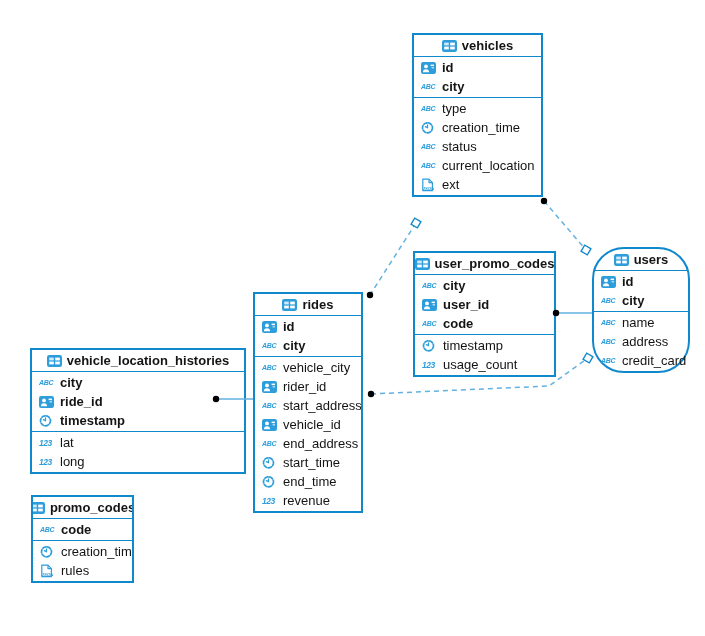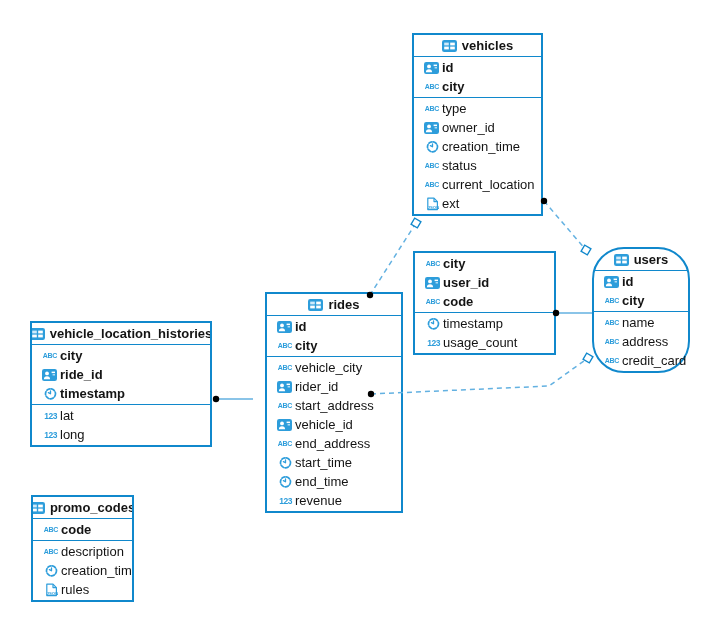--- a/index.html
+++ b/index.html
@@ -12,21 +12,21 @@
   body{font-family:"Liberation Sans",sans-serif;}
   #canvas{position:relative;width:705px;height:636px;background:#fff;overflow:hidden;}
   .tbl{position:absolute;background:#fff;border:2px solid var(--border);box-sizing:border-box;}
   .hdr{height:21px;display:flex;align-items:center;justify-content:center;gap:5px;
        border-bottom:1.5px solid var(--border);font-weight:600;font-size:13px;color:var(--text);
        white-space:nowrap;overflow:hidden;}
   .sec{padding:1px 0;}
   .sec.keys{border-bottom:1.5px solid var(--border);}
   .row{height:19px;display:flex;align-items:center;padding:0 7px;font-size:13px;
        color:var(--text);white-space:nowrap;overflow:hidden;}
-  .row .ic{width:18px;display:flex;justify-content:flex-end;align-items:center;margin-right:3px;flex:none;}
+  .row .ic{width:18px;display:flex;justify-content:flex-start;align-items:center;margin-right:3px;flex:none;font-style:italic;}
   .hdr .ic{display:flex;align-items:center;}
   .row.key .lbl{font-weight:700;}
   .txt-ic{font-size:7px;font-weight:800;color:var(--icon);letter-spacing:-0.3px;}
   .num-ic{font-size:8.5px;font-weight:700;color:var(--icon);letter-spacing:-0.5px;}
   #edges{position:absolute;left:0;top:0;width:705px;height:636px;pointer-events:none;}
   #edges [data-interactable="true"]{pointer-events:stroke;}
 </style>
 </head>
 <body>
 
@@ -66,32 +66,20 @@
       </div>
       <div class="sec cols" data-interactable="false">
         <div class="row" data-interactable="true">
           <span class="ic" data-interactable="false">
             <span class="txt-ic">ABC</span>
           </span>
           <span class="lbl" data-interactable="false">type</span>
         </div>
         <div class="row" data-interactable="true">
           <span class="ic" data-interactable="false">
-            <svg width="15" height="12" viewBox="0 0 15 12">
-              <rect width="15" height="12" rx="2.2" fill="#2d9ddb"></rect>
-              <circle cx="5" cy="4.4" r="1.9" fill="#fff"></circle>
-              <path d="M1.9 10.2 Q1.9 7.2 5 7.2 Q8.1 7.2 8.1 10.2 Z" fill="#fff"></path>
-              <rect x="9.6" y="2.6" width="3.4" height="1.5" fill="#fff"></rect>
-              <rect x="10.6" y="5.2" width="2.4" height="1.2" fill="#cfeafa"></rect>
-            </svg>
-          </span>
-          <span class="lbl" data-interactable="false">owner_id</span>
-        </div>
-        <div class="row" data-interactable="true">
-          <span class="ic" data-interactable="false">
             <svg width="13" height="13" viewBox="0 0 13 13">
               <circle cx="6.5" cy="6.8" r="5" fill="none" stroke="#2d9ddb" stroke-width="1.7" stroke-dasharray="3.2 1.6" stroke-linecap="round"></circle>
               <path d="M6.5 6.8 L6.5 3.9 M6.5 6.8 L4.4 5.6" stroke="#2d9ddb" stroke-width="1.3" stroke-linecap="round" fill="none"></path>
             </svg>
           </span>
           <span class="lbl" data-interactable="false">creation_time</span>
         </div>
         <div class="row" data-interactable="true">
           <span class="ic" data-interactable="false">
             <span class="txt-ic">ABC</span>
@@ -110,20 +98,32 @@
               <path d="M1.8 1.2 h6.2 l3.4 3.4 v8 h-9.6 z" fill="#fff" stroke="#2d9ddb" stroke-width="1.2" stroke-linejoin="round"></path>
               <path d="M8 1.2 v3.4 h3.4" fill="none" stroke="#2d9ddb" stroke-width="1.2" stroke-linejoin="round"></path>
               <text x="1.6" y="12.2" font-size="4.3" font-weight="700" fill="#2d9ddb" font-family="Liberation Sans,sans-serif">JSON</text>
             </svg>
           </span>
           <span class="lbl" data-interactable="false">ext</span>
         </div>
       </div>
     </div>
     <div class="tbl" data-interactable="true" style="left: 413px; top: 251px; width: 143px;">
+      <div class="hdr" data-interactable="true">
+        <span class="ic" data-interactable="false">
+          <svg width="15" height="12" viewBox="0 0 15 12">
+            <rect width="15" height="12" rx="2.2" fill="#2d9ddb"></rect>
+            <rect x="2.2" y="2.6" width="4.6" height="2.8" fill="#cfeafa"></rect>
+            <rect x="8.2" y="2.6" width="4.6" height="2.8" fill="#ffffff"></rect>
+            <rect x="2.2" y="6.6" width="4.6" height="2.8" fill="#ffffff"></rect>
+            <rect x="8.2" y="6.6" width="4.6" height="2.8" fill="#ffffff"></rect>
+          </svg>
+        </span>
+        <span data-interactable="false">user_promo_codes</span>
+      </div>
       <div class="sec keys" data-interactable="false">
         <div class="row key" data-interactable="true">
           <span class="ic" data-interactable="false">
             <span class="txt-ic">ABC</span>
           </span>
           <span class="lbl" data-interactable="false">city</span>
         </div>
         <div class="row key" data-interactable="true">
           <span class="ic" data-interactable="false">
             <svg width="15" height="12" viewBox="0 0 15 12">
@@ -208,21 +208,21 @@
           <span class="lbl" data-interactable="false">address</span>
         </div>
         <div class="row" data-interactable="true">
           <span class="ic" data-interactable="false">
             <span class="txt-ic">ABC</span>
           </span>
           <span class="lbl" data-interactable="false">credit_card</span>
         </div>
       </div>
     </div>
-    <div class="tbl" data-interactable="true" style="left: 265px; top: 292px; width: 138px;">
+    <div class="tbl" data-interactable="true" style="left: 253px; top: 292px; width: 110px;">
       <div class="hdr" data-interactable="true">
         <span class="ic" data-interactable="false">
           <svg width="15" height="12" viewBox="0 0 15 12">
             <rect width="15" height="12" rx="2.2" fill="#2d9ddb"></rect>
             <rect x="2.2" y="2.6" width="4.6" height="2.8" fill="#cfeafa"></rect>
             <rect x="8.2" y="2.6" width="4.6" height="2.8" fill="#ffffff"></rect>
             <rect x="2.2" y="6.6" width="4.6" height="2.8" fill="#ffffff"></rect>
             <rect x="8.2" y="6.6" width="4.6" height="2.8" fill="#ffffff"></rect>
           </svg>
         </span>
@@ -310,21 +310,21 @@
           <span class="lbl" data-interactable="false">end_time</span>
         </div>
         <div class="row" data-interactable="true">
           <span class="ic" data-interactable="false">
             <span class="num-ic">123</span>
           </span>
           <span class="lbl" data-interactable="false">revenue</span>
         </div>
       </div>
     </div>
-    <div class="tbl" data-interactable="true" style="left: 30px; top: 321px; width: 182px;">
+    <div class="tbl" data-interactable="true" style="left: 30px; top: 348px; width: 216px;">
       <div class="hdr" data-interactable="true">
         <span class="ic" data-interactable="false">
           <svg width="15" height="12" viewBox="0 0 15 12">
             <rect width="15" height="12" rx="2.2" fill="#2d9ddb"></rect>
             <rect x="2.2" y="2.6" width="4.6" height="2.8" fill="#cfeafa"></rect>
             <rect x="8.2" y="2.6" width="4.6" height="2.8" fill="#ffffff"></rect>
             <rect x="2.2" y="6.6" width="4.6" height="2.8" fill="#ffffff"></rect>
             <rect x="8.2" y="6.6" width="4.6" height="2.8" fill="#ffffff"></rect>
           </svg>
         </span>
@@ -389,26 +389,20 @@
       </div>
       <div class="sec keys" data-interactable="false">
         <div class="row key" data-interactable="true">
           <span class="ic" data-interactable="false">
             <span class="txt-ic">ABC</span>
           </span>
           <span class="lbl" data-interactable="false">code</span>
         </div>
       </div>
       <div class="sec cols" data-interactable="false">
-        <div class="row" data-interactable="true">
-          <span class="ic" data-interactable="false">
-            <span class="txt-ic">ABC</span>
-          </span>
-          <span class="lbl" data-interactable="false">description</span>
-        </div>
         <div class="row" data-interactable="true">
           <span class="ic" data-interactable="false">
             <svg width="13" height="13" viewBox="0 0 13 13">
               <circle cx="6.5" cy="6.8" r="5" fill="none" stroke="#2d9ddb" stroke-width="1.7" stroke-dasharray="3.2 1.6" stroke-linecap="round"></circle>
               <path d="M6.5 6.8 L6.5 3.9 M6.5 6.8 L4.4 5.6" stroke="#2d9ddb" stroke-width="1.3" stroke-linecap="round" fill="none"></path>
             </svg>
           </span>
           <span class="lbl" data-interactable="false">creation_time</span>
         </div>
         <div class="row" data-interactable="true">

